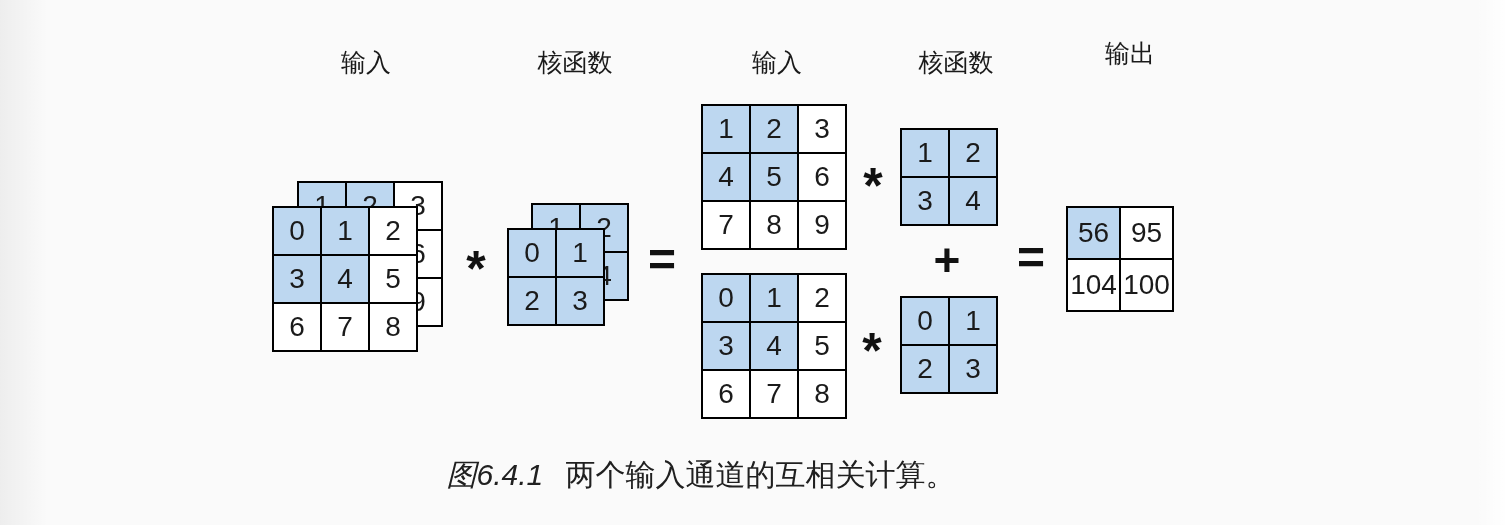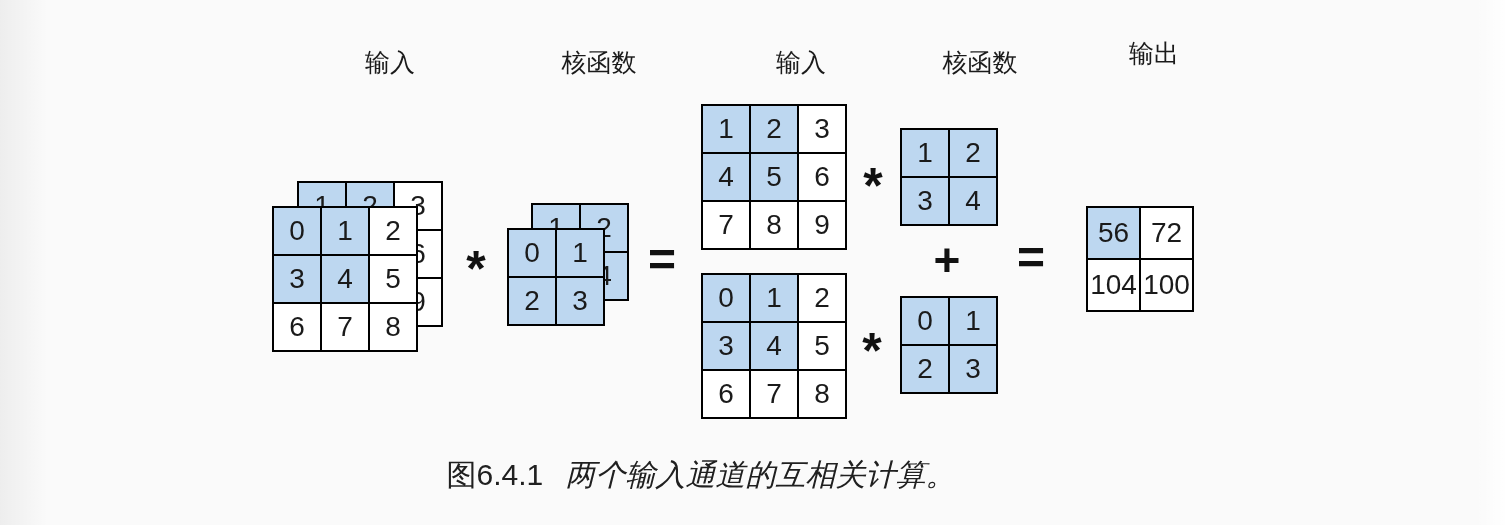--- a/index.html
+++ b/index.html
@@ -24,21 +24,20 @@
     background: linear-gradient(to left, rgba(255,255,255,0.85), rgba(255,255,255,0));
     pointer-events: none;
   }
   .col-label {
     position: absolute;
     transform: translateX(-50%);
     font-size: 25px;
     line-height: 1.05;
     color: var(--text, #1a1a1a);
     white-space: nowrap;
-    margin-left: 24px;
   }
   .matrix {
     position: absolute;
     display: grid;
     border: 1.5px solid var(--border, #000);
     background: transparent;
   }
   .cell {
     box-sizing: border-box;
     display: flex;
@@ -66,22 +65,22 @@
   .op-plus .g { top: 0.04em; }
   .op-eq { font-size: 48px; }
   .op-eq .g { top: 0.03em; }
   .caption {
     position: absolute;
     transform: translateX(-50%);
     font-size: 30px;
     color: #202020;
     white-space: nowrap;
   }
-  .cap-num { }
-  .cap-text { margin-left: 14px; font-style: italic; }
+  .cap-num { font-style: italic; }
+  .cap-text { margin-left: 14px; }
 </style>
 </head>
 <body>
 
 <div class="stage">
 
   <div class="edge-shade-left"></div>
   <div class="edge-shade-right"></div>
 
   <div class="col-label" style="left:366px; top:49px;">输入</div>
@@ -177,23 +176,23 @@
       <div class="cell hl">0</div>
       <div class="cell hl">1</div>
       <div class="cell hl">2</div>
       <div class="cell hl">3</div>
     </div>
 
   <div class="op op-eq" style="left:1031px; top:257px;">
     <span class="g">=</span>
   </div>
 
-  <div class="matrix" style="left: 1066px; top: 206px; grid-template-columns: repeat(2, 53px); grid-auto-rows: 52px; margin-left: 20px;">
+  <div class="matrix" style="left: 1066px; top: 206px; grid-template-columns: repeat(2, 53px); grid-auto-rows: 52px;">
       <div class="cell hl">56</div>
-      <div class="cell">72</div>
+      <div class="cell">95</div>
       <div class="cell">104</div>
       <div class="cell">100</div>
     </div>
 
   <div class="caption" style="left:701px; top:455px;">
     <span class="cap-num">图6.4.1</span>
     <span class="cap-text">两个输入通道的互相关计算。</span>
   </div>
 
 </div>

